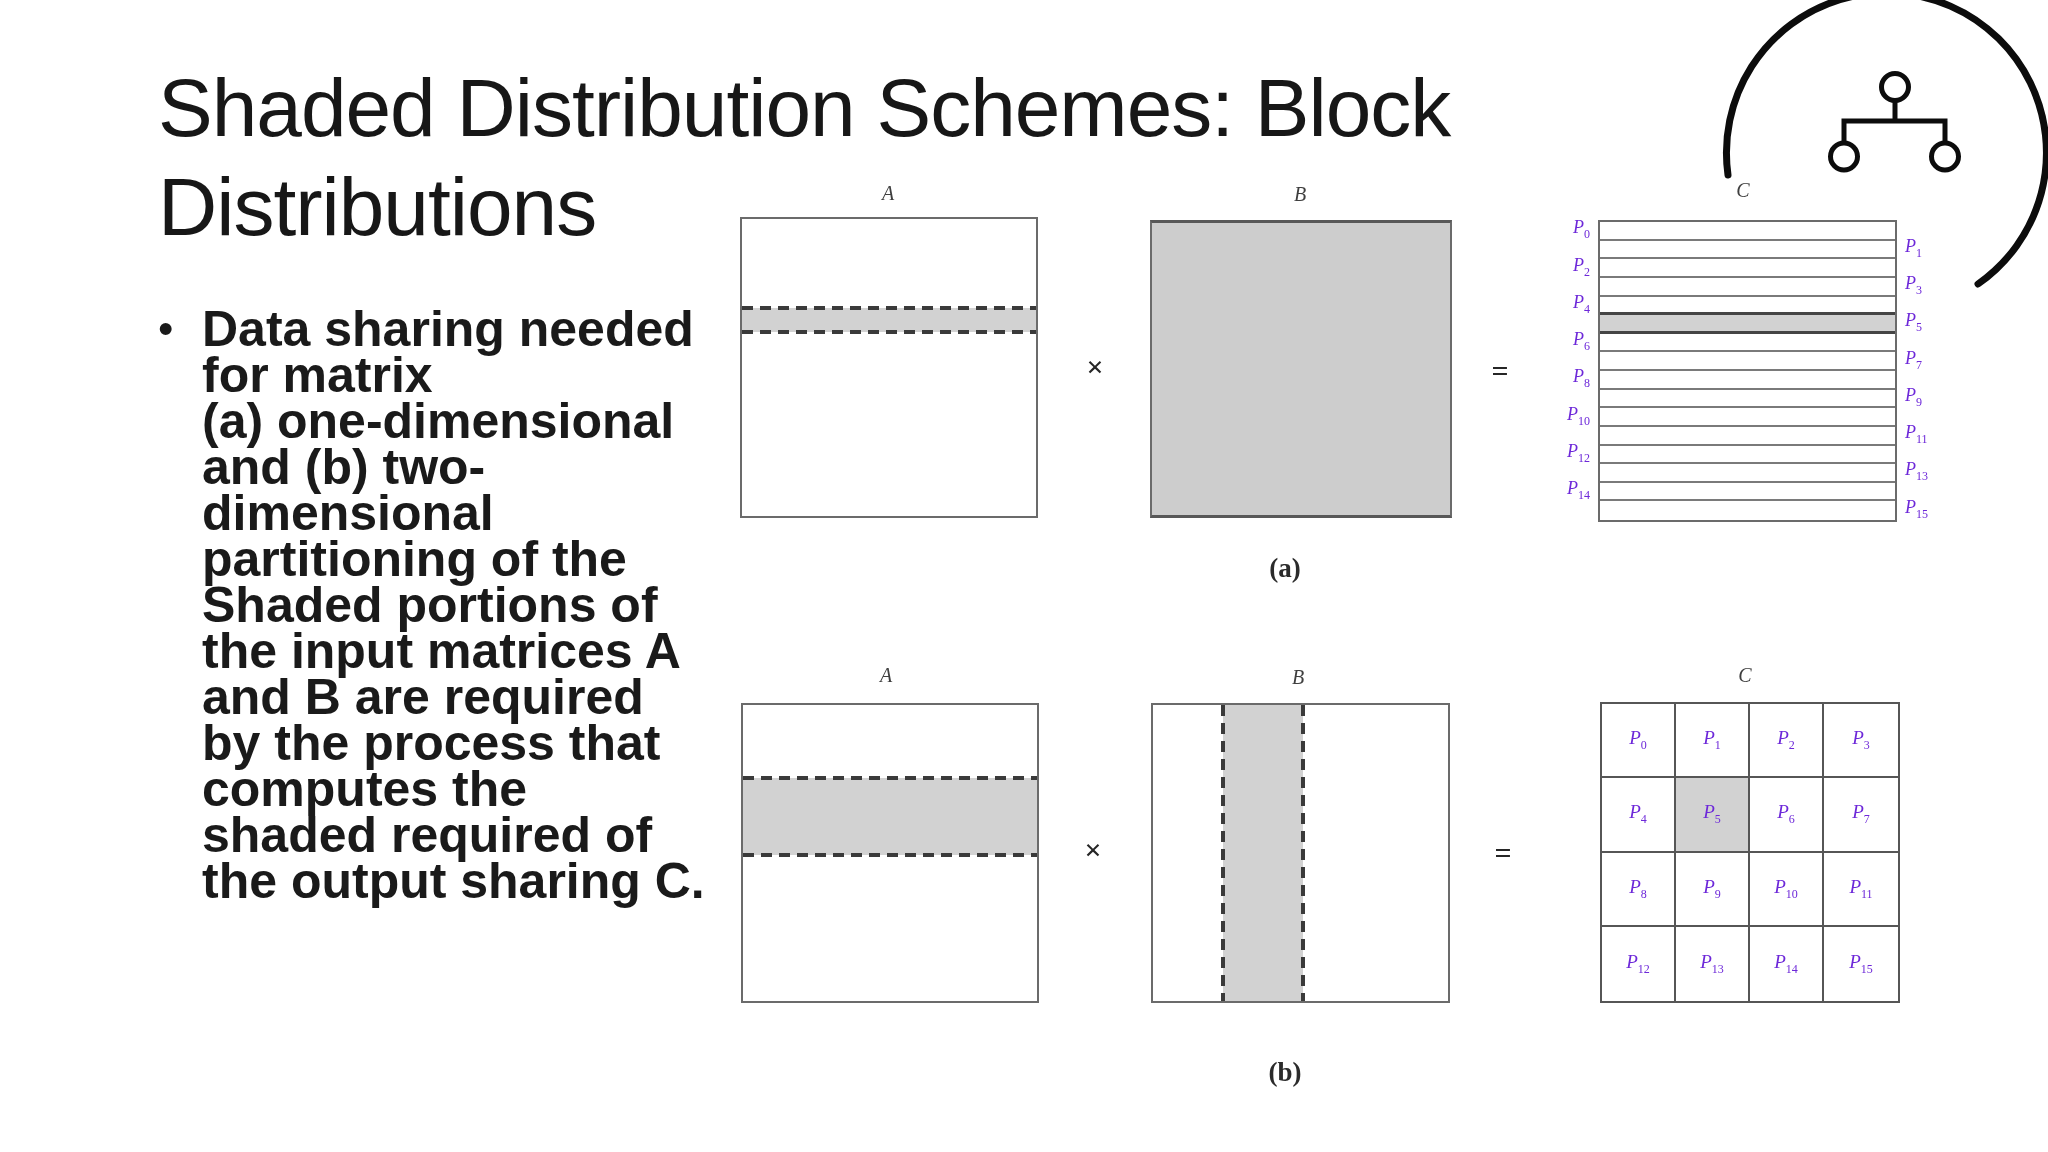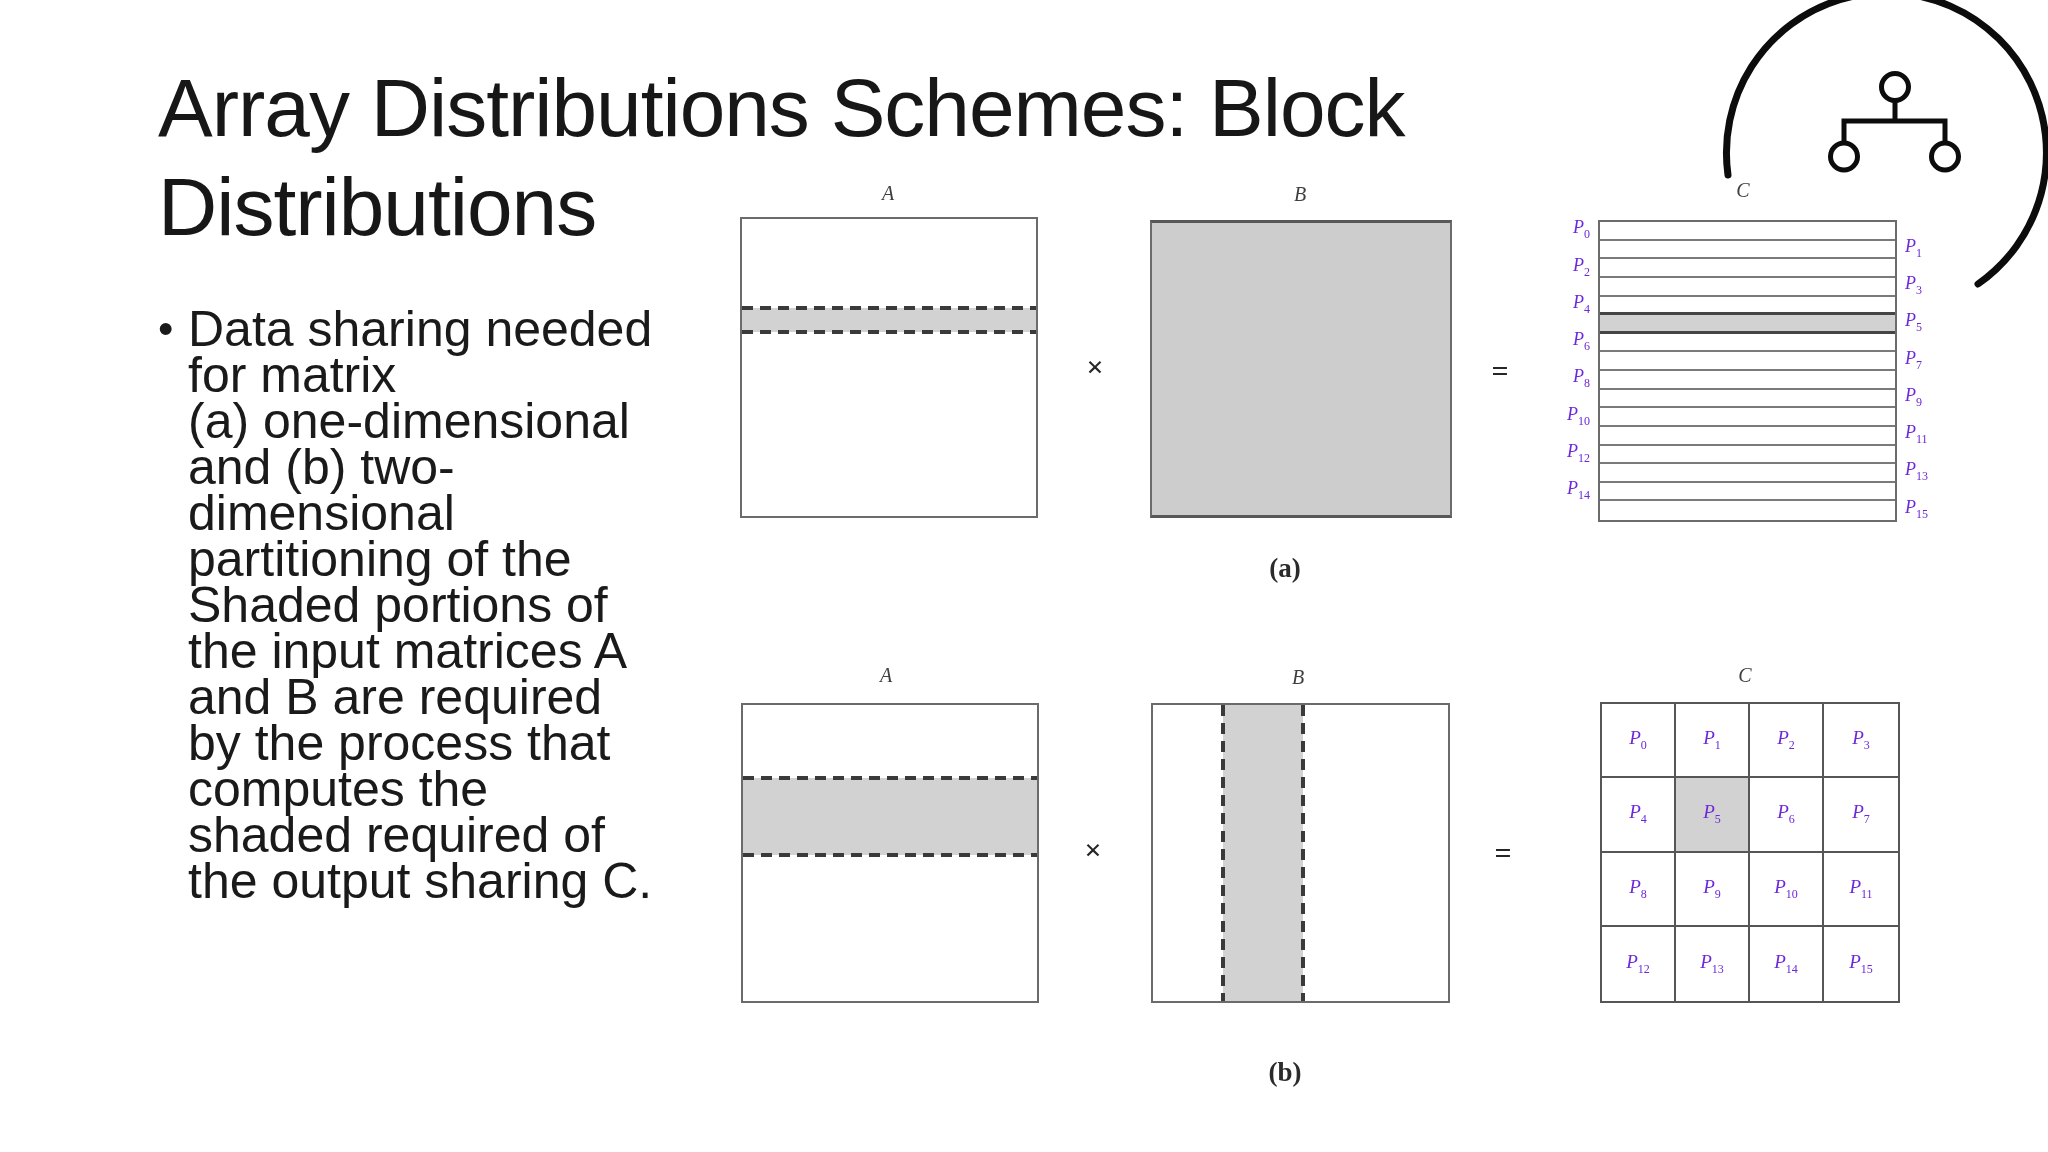--- a/index.html
+++ b/index.html
@@ -6,21 +6,21 @@
   #slide{
     position:relative;width:2048px;height:1152px;background:#ffffff;overflow:hidden;
     font-family:"Liberation Sans","DejaVu Sans",sans-serif;color:#1a1a1a;
   }
   
   .title{position:absolute;left:158px;top:58px;font-size:82px;line-height:99px;
          color:#171717;letter-spacing:-1px;white-space:nowrap;}
   
   .bullet-block{position:absolute;left:158px;top:306px;width:600px;}
   .bullet-glyph{position:absolute;left:0;top:0;font-size:44px;line-height:46px;}
-  .bullet-lines{margin-left:30px;font-size:50px;line-height:46px;}
+  .bullet-lines{margin-left:44px;font-size:50px;line-height:46px;font-weight:bold;}
   .bullet-lines div{white-space:nowrap;}
   
   .mx-label{position:absolute;width:80px;text-align:center;margin-left:-40px;
             font:italic 20px "Liberation Serif","DejaVu Serif",serif;color:#3f3f3f;}
   .op{position:absolute;width:70px;text-align:center;margin-left:-35px;
       font:bold 30px "Liberation Serif","DejaVu Serif",serif;color:#262626;}
   .caption{position:absolute;width:140px;text-align:center;margin-left:-70px;
            font:bold 27px "Liberation Serif","DejaVu Serif",serif;color:#2b2b2b;}
   .matrix{position:absolute;background:#ffffff;border:2px solid #6b6b6b;box-sizing:border-box;}
   .matrix-solid{background:#cdcdcd;border-top:3px solid #585858;border-bottom:3px solid #585858;}
@@ -39,21 +39,21 @@
              border-bottom:2px solid #565656;display:flex;align-items:center;justify-content:center;}
   .grid-cell .plabel{font-size:19px;}
   .icon-svg{position:absolute;left:1680px;top:-20px;}
 </style>
 </head>
 <body>
 
 <div id="slide">
 
   <div class="title">
-    <div>Array Distributions Schemes: Block</div>
+    <div>Shaded Distribution Schemes: Block</div>
     <div>Distributions</div>
   </div>
 
   <svg class="icon-svg" width="368" height="330" viewBox="1680 -20 368 330">
     <path d="M 1728 175 A 160 160 0 1 1 1978 284" fill="none" stroke="#0c0c0c" stroke-width="7" stroke-linecap="round"></path>
     <circle cx="1895" cy="87" r="13.5" fill="#ffffff" stroke="#0c0c0c" stroke-width="5"></circle>
     <line x1="1895" y1="100.5" x2="1895" y2="121" stroke="#0c0c0c" stroke-width="5"></line>
     <path d="M 1844 143 L 1844 121 L 1945 121 L 1945 143" fill="none" stroke="#0c0c0c" stroke-width="5"></path>
     <circle cx="1844" cy="156.5" r="13.5" fill="#ffffff" stroke="#0c0c0c" stroke-width="5"></circle>
     <circle cx="1945" cy="156.5" r="13.5" fill="#ffffff" stroke="#0c0c0c" stroke-width="5"></circle>

